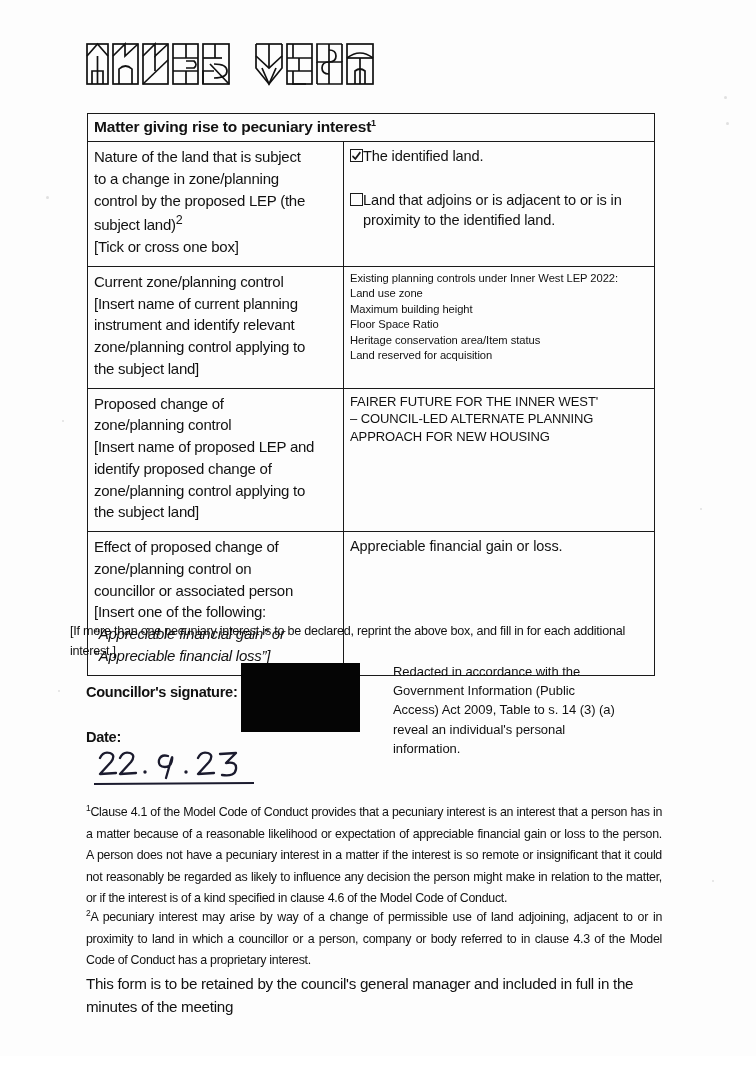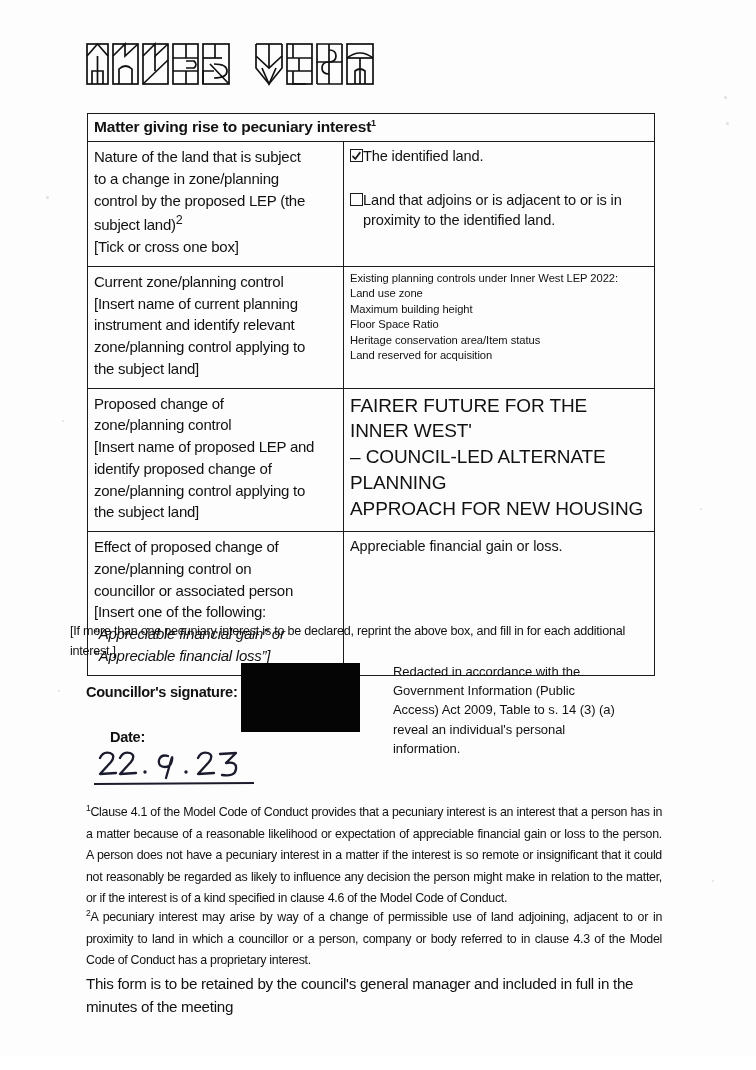--- a/index.html
+++ b/index.html
@@ -68,21 +68,21 @@
 
   .val-cell { font-size: 15px; line-height: 1.5; }
 
   .val-small {
     font-size: 11.2px;
     line-height: 1.38;
     letter-spacing: -0.05px;
     padding-top: 7px;
   }
   .val-caps {
-    font-size: 19px;
+    font-size: 13px;
     line-height: 1.36;
     letter-spacing: -0.1px;
     padding-top: 8px;
   }
   .val-plain {
     font-size: 14.5px;
     letter-spacing: -0.1px;
     padding-top: 7px;
     margin-top: 32px;
   }
@@ -151,21 +151,20 @@
     line-height: 1.48;
     letter-spacing: -0.05px;
   }
   .date-label {
     position: absolute;
     left: 86px;
     top: 729px;
     font-size: 14.6px;
     font-weight: 700;
     letter-spacing: -0.3px;
-    margin-left: 24px;
   }
   .date-hand {
     position: absolute;
     left: 94px;
     top: 748px;
     width: 170px;
     height: 42px;
   }
   .date-hand svg { display: block; }
 

